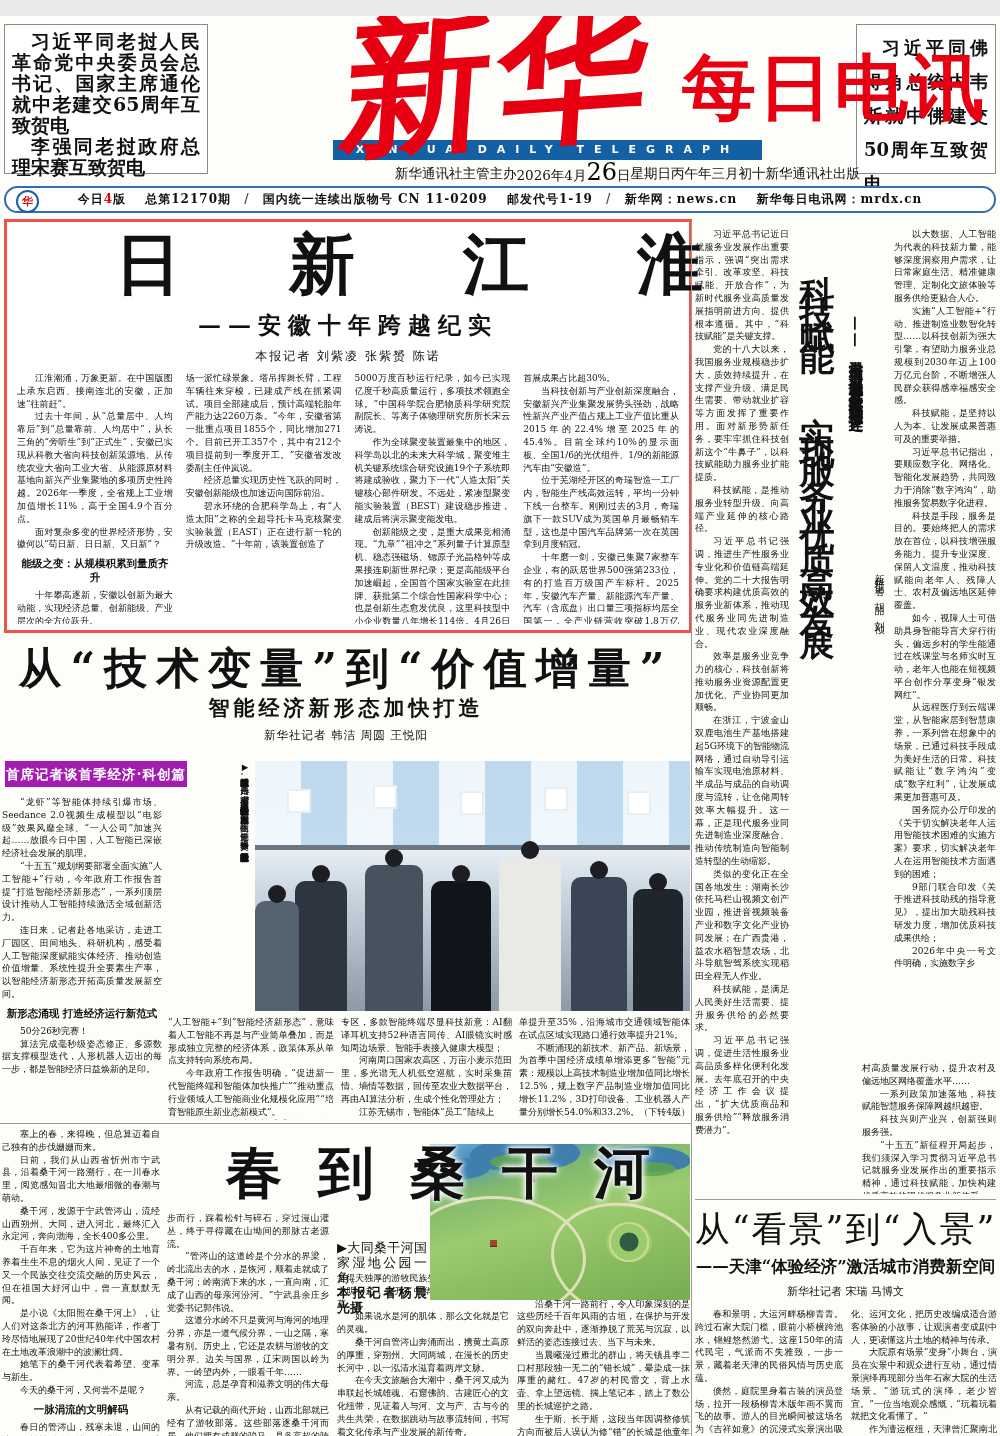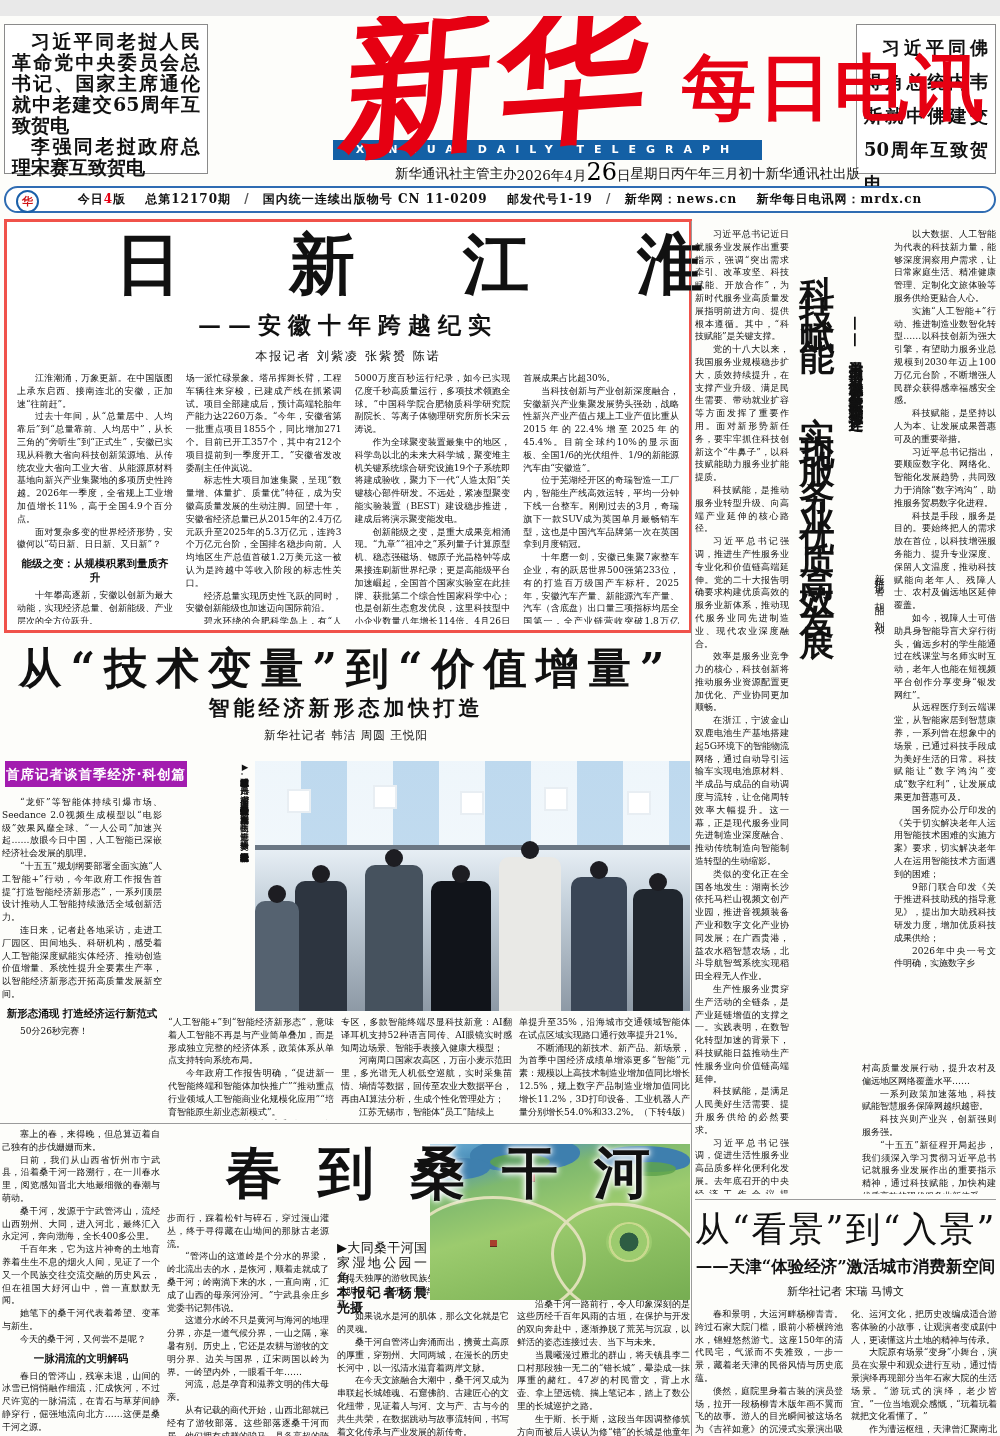--- a/index.html
+++ b/index.html
@@ -156,21 +156,20 @@
     <div id="main-cols">
       <div class="col">
           <p>江淮潮涌，万象更新。在中国版图上承东启西、接南连北的安徽，正加速“往前赶”。</p>
           <p>过去十年间，从“总量居中、人均靠后”到“总量靠前、人均居中”，从长三角的“旁听生”到“正式生”，安徽已实现从科教大省向科技创新策源地、从传统农业大省向工业大省、从能源原材料基地向新兴产业集聚地的多项历史性跨越。2026年一季度，全省规上工业增加值增长11%，高于全国4.9个百分点。</p>
           <p>面对复杂多变的世界经济形势，安徽何以“苟日新、日日新、又日新”？</p>
           <p class="sub">能级之变：从规模积累到量质齐升</p>
           <p>十年攀高逐新，安徽以创新为最大动能，实现经济总量、创新能级、产业层次的全方位跃升。</p>
         </div>
       <div class="col">
           <p class="cont">场一派忙碌景象。塔吊挥舞长臂，工程车辆往来穿梭，已建成产线在抓紧调试。项目全部建成后，预计高端轮胎年产能力达2260万条。“今年，安徽省第一批重点项目1855个，同比增加271个。目前已开工357个，其中有212个项目提前到一季度开工。”安徽省发改委副主任仲岚说。</p>
-          <p>标志性大项目加速集聚，呈现“数量增、体量扩、质量优”特征，成为安徽高质量发展的生动注脚。回望十年，安徽省经济总量已从2015年的2.4万亿元跃升至2025年的5.3万亿元，连跨3个万亿元台阶，全国排名稳步向前。人均地区生产总值首破1.2万美元这一被认为是跨越中等收入阶段的标志性关口。</p>
           <p>经济总量实现历史性飞跃的同时，安徽创新能级也加速迈向国际前沿。</p>
           <p>碧水环绕的合肥科学岛上，有“人造太阳”之称的全超导托卡马克核聚变实验装置（EAST）正在进行新一轮的升级改造。“十年前，该装置创造了</p>
         </div>
       <div class="col">
           <p class="cont">5000万度百秒运行纪录，如今已实现亿度千秒高质量运行，多项技术领跑全球。”中国科学院合肥物质科学研究院副院长、等离子体物理研究所所长宋云涛说。</p>
           <p>作为全球聚变装置最集中的地区，科学岛以北的未来大科学城，聚变堆主机关键系统综合研究设施19个子系统即将建成验收，聚力下一代“人造太阳”关键核心部件研发。不远处，紧凑型聚变能实验装置（BEST）建设稳步推进，建成后将演示聚变能发电。</p>
           <p>创新能级之变，是重大成果竞相涌现。“九章”“祖冲之”系列量子计算原型机、稳态强磁场、锶原子光晶格钟等成果接连刷新世界纪录；更是高能级平台加速崛起，全国首个国家实验室在此挂牌、获批第二个综合性国家科学中心；也是创新生态愈发优良，这里科技型中小企业数量八年增长114倍。4月26日至28日，作为展示我国科技创新前沿成果的重要窗口和对接交易的重要平台，第四届中国科交会将在此举办，预计首发</p>
         </div>
       <div class="col">
           <p class="cont">首展成果占比超30%。</p>
@@ -182,21 +181,20 @@
   </div>
 
   <div class="col abs" id="svc-col-a">
       <p>习近平总书记近日就服务业发展作出重要指示，强调“突出需求牵引、改革攻坚、科技赋能、开放合作”，为新时代服务业高质量发展指明前进方向、提供根本遵循。其中，“科技赋能”是关键支撑。</p>
       <p>党的十八大以来，我国服务业规模稳步扩大，质效持续提升，在支撑产业升级、满足民生需要、带动就业扩容等方面发挥了重要作用。面对新形势新任务，要牢牢抓住科技创新这个“牛鼻子”，以科技赋能助力服务业扩能提质。</p>
       <p>科技赋能，是推动服务业转型升级、向高端产业延伸的核心路径。</p>
       <p>习近平总书记强调，推进生产性服务业专业化和价值链高端延伸。党的二十大报告明确要求构建优质高效的服务业新体系，推动现代服务业同先进制造业、现代农业深度融合。</p>
       <p>效率是服务业竞争力的核心，科技创新将推动服务业资源配置更加优化、产业协同更加顺畅。</p>
       <p>在浙江，宁波金山双鹿电池生产基地搭建起5G环境下的智能物流网络，通过自动导引运输车实现电池原材料、半成品与成品的自动调度与流转，让仓储周转效率大幅提升。这一幕，正是现代服务业同先进制造业深度融合、推动传统制造向智能制造转型的生动缩影。</p>
       <p>类似的变化正在全国各地发生：湖南长沙依托马栏山视频文创产业园，推进音视频装备产业和数字文化产业协同发展；在广西贵港，益农水稻智慧农场，北斗导航智驾系统实现稻田全程无人作业。</p>
-      <p>生产性服务业贯穿生产活动的全链条，是产业延链增值的支撑之一。实践表明，在数智化转型加速的背景下，科技赋能日益推动生产性服务业向价值链高端延伸。</p>
       <p>科技赋能，是满足人民美好生活需要、提升服务供给的必然要求。</p>
       <p>习近平总书记强调，促进生活性服务业高品质多样化便利化发展。去年底召开的中央经济工作会议提出，“扩大优质商品和服务供给”“释放服务消费潜力”。</p>
     </div>
   <div class="abs" id="svc-vhead">科技赋能　实现服务业优质高效发展</div>
   <div class="abs" id="svc-vsub">——学习贯彻习近平总书记就服务业发展作出重要指示精神系列述评之三</div>
   <div class="abs" id="svc-vby">新华社记者　胡喆　刘祯</div>
   <div class="col abs" id="svc-col-b">
       <p>以大数据、人工智能为代表的科技新力量，能够深度洞察用户需求，让日常家庭生活、精准健康管理、定制化文旅体验等服务供给更贴合人心。</p>
       <p>实施“人工智能+”行动、推进制造业数智化转型……以科技创新为强大引擎，有望助力服务业总规模到2030年迈上100万亿元台阶，不断增强人民群众获得感幸福感安全感。</p>
       <p>科技赋能，是坚持以人为本、让发展成果普惠可及的重要举措。</p>
@@ -220,20 +218,21 @@
   <div class="abs" id="tech-headline">从“技术变量”到“价值增量”</div>
   <div class="abs" id="tech-subhead">智能经济新形态加快打造</div>
   <div class="abs" id="tech-byline">新华社记者 韩洁 周圆 王悦阳</div>
   <div class="abs" id="tech-badge">首席记者谈首季经济·科创篇</div>
   <div class="col abs" id="tech-col1">
       <p>“龙虾”等智能体持续引爆市场、Seedance 2.0视频生成模型以“电影级”效果风靡全球、“一人公司”加速兴起……放眼今日中国，人工智能已深嵌经济社会发展的肌理。</p>
       <p>“十五五”规划纲要部署全面实施“人工智能+”行动，今年政府工作报告首提“打造智能经济新形态”，一系列顶层设计推动人工智能持续激活全域创新活力。</p>
       <p>连日来，记者赴各地采访，走进工厂园区、田间地头、科研机构，感受着人工智能深度赋能实体经济、推动创造价值增量、系统性提升全要素生产率，以智能经济新形态开拓高质量发展新空间。</p>
       <p class="sub">新形态涌现 打造经济运行新范式</p>
       <p>50分26秒完赛！</p>
+      <p>算法完成毫秒级姿态修正、多源数据支撑模型迭代，人形机器人迈出的每一步，都是智能经济日益焕新的足印。</p>
     </div>
 
   <div class="abs" id="tech-vcap">
     <span>▶求职者在湖南师范大学招聘会现场查看岗位需求。四月十八日，湖南省启动“智汇潇湘 才聚湖南”二〇二六年促进高校毕业生就业创业行动暨全省联动综合性招聘活动，湖南九所高校举办人工智能、生物医药、先进制造、文旅专场招聘会。</span>
     <span class="credit">新华社记者陈振海摄</span>
   </div>
 
   <div class="abs" id="jf-photo">
     <div class="jf-awning"></div>
     <div class="jf-beam"></div>
@@ -264,20 +263,21 @@
   <div class="col abs" id="tech-col4">
       <p class="cont">单提升至35%，沿海城市交通领域智能体在试点区域实现路口通行效率提升21%。</p>
       <p>不断涌现的新技术、新产品、新场景，为首季中国经济成绩单增添更多“智能”元素：规模以上高技术制造业增加值同比增长12.5%，规上数字产品制造业增加值同比增长11.2%，3D打印设备、工业机器人产量分别增长54.0%和33.2%。（下转4版）</p>
     </div>
 
   <div class="col abs" id="sg-col1">
       <p>塞上的春，来得晚，但总算迈着自己独有的步伐姗姗而来。</p>
       <p>日前，我们从山西省忻州市宁武县，沿着桑干河一路溯行，在一川春水里，阅览感知晋北大地最细微的春潮与萌动。</p>
       <p>桑干河，发源于宁武管涔山，流经山西朔州、大同，进入河北，最终汇入永定河，奔向渤海，全长400多公里。</p>
       <p>千百年来，它为这片神奇的土地育养着生生不息的烟火人间，见证了一个又一个民族交往交流交融的历史风云，但在祖国大好河山中，曾一直默默无闻。</p>
+      <p>是小说《太阳照在桑干河上》，让人们对这条北方的河耳熟能详，作者丁玲尽情地展现了20世纪40年代中国农村在土地改革浪潮中的波澜壮阔。</p>
       <p>她笔下的桑干河代表着希望、变革与新生。</p>
       <p>今天的桑干河，又何尝不是呢？</p>
       <p class="sub">一脉涓流的文明解码</p>
       <p>春日的管涔山，残寒未退，山间的冰雪已悄悄融作细流，汇成恢河，不过尺许宽的一脉涓流，在青石与草芽间静静穿行，倔强地流向北方……这便是桑干河之源。</p>
     </div>
   <div class="abs" id="sg-headline">春到桑干河</div>
 
   <div class="abs" id="wl-photo">
     <div class="wl-water" style="left:40px;top:-6px;width:110px;height:34px;"></div>
     <div class="wl-water" style="left:170px;top:2px;width:90px;height:26px;border-radius:45% 55% 40% 60%;"></div>

